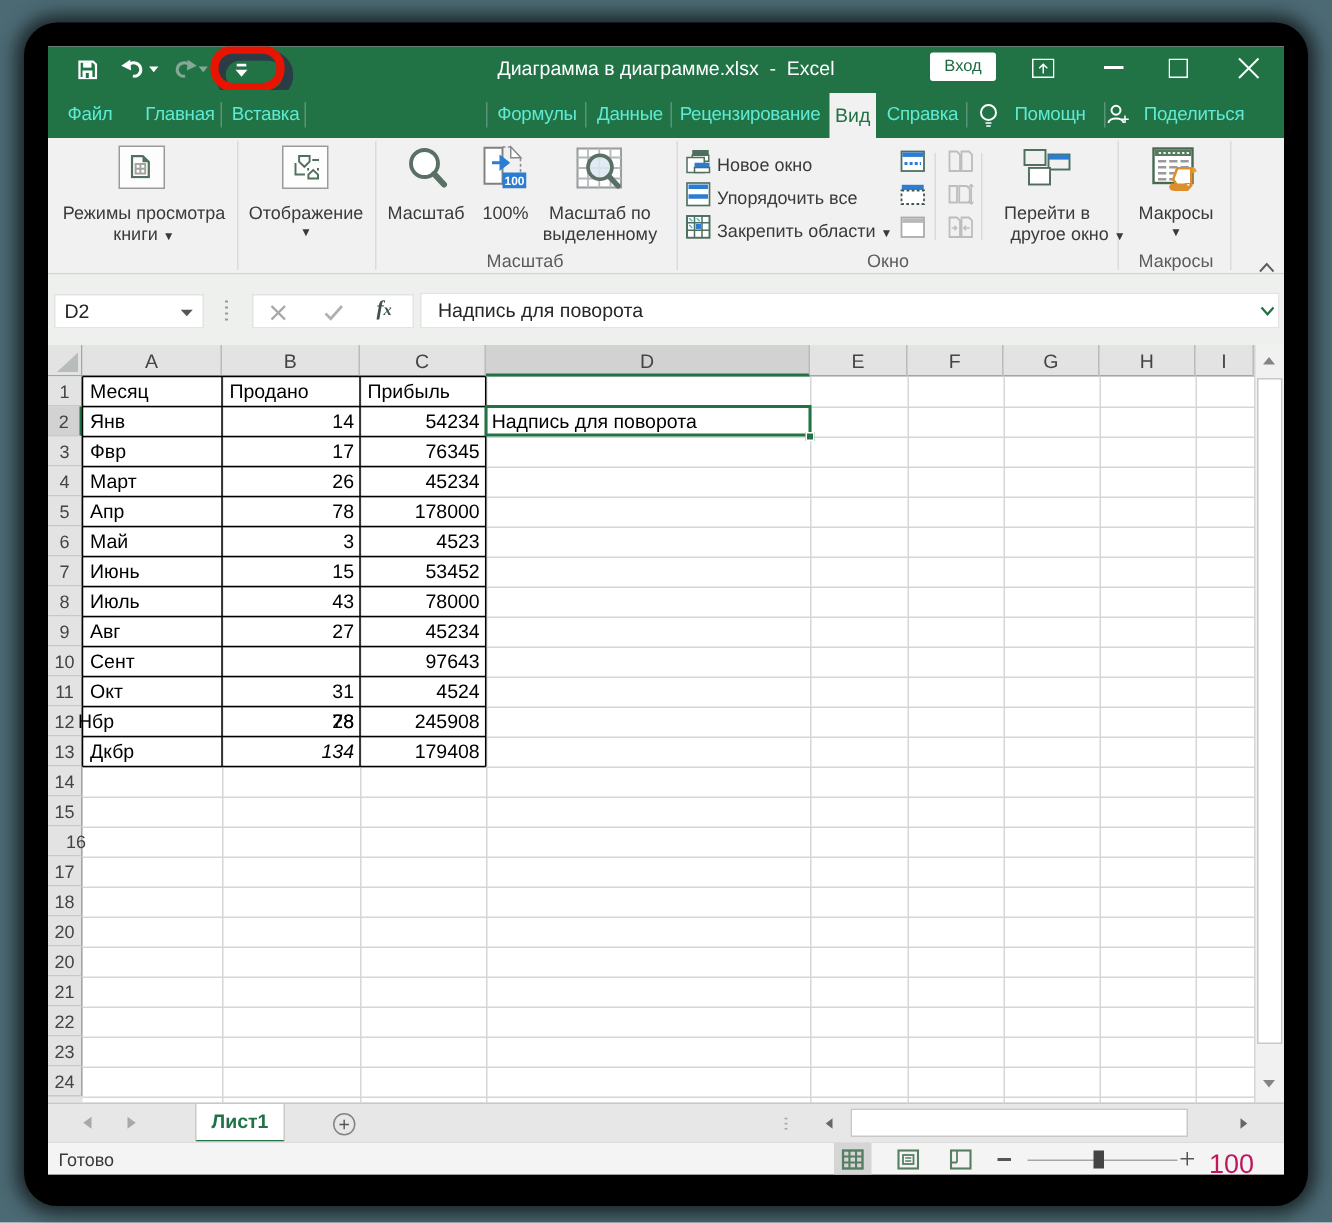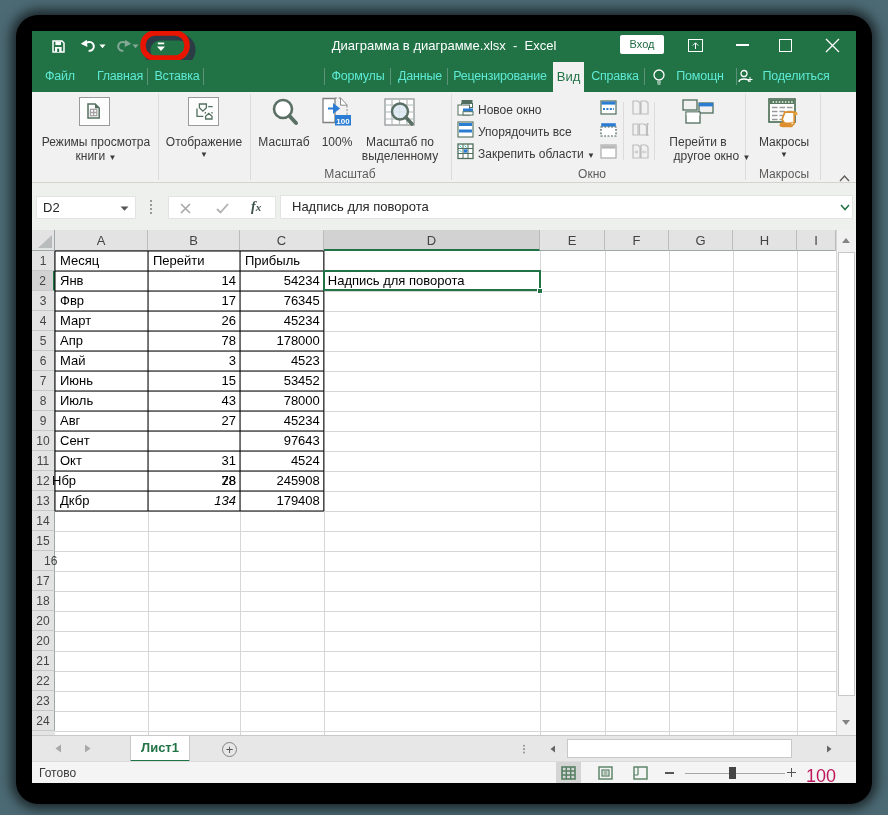--- a/index.html
+++ b/index.html
@@ -333,21 +333,21 @@
       <div class="gridh" style="top:341px;width:781px"></div>
       <div class="gridh" style="top:361px;width:781px"></div>
       <div class="gridh" style="top:381px;width:781px"></div>
       <div class="gridh" style="top:401px;width:781px"></div>
       <div class="gridh" style="top:421px;width:781px"></div>
       <div class="gridh" style="top:441px;width:781px"></div>
       <div class="gridh" style="top:461px;width:781px"></div>
       <div class="gridh" style="top:481px;width:781px"></div>
       <div class="gridh" style="top:501px;width:781px"></div>
       <div class="cell" style="left:28px;top:21px;">Месяц</div>
-      <div class="cell" style="left:121px;top:21px;">Перейти</div>
+      <div class="cell" style="left:121px;top:21px;">Продано</div>
       <div class="cell" style="left:213px;top:21px;">Прибыль</div>
       <div class="cell" style="left:28px;top:41px;">Янв</div>
       <div class="cell" style="right:620px;top:41px;">14</div>
       <div class="cell" style="right:536.2px;top:41px;">54234</div>
       <div class="cell" style="left:28px;top:61px;">Фвр</div>
       <div class="cell" style="right:620px;top:61px;">17</div>
       <div class="cell" style="right:536.2px;top:61px;">76345</div>
       <div class="cell" style="left:28px;top:81px;">Март</div>
       <div class="cell" style="right:620px;top:81px;">26</div>
       <div class="cell" style="right:536.2px;top:81px;">45234</div>

